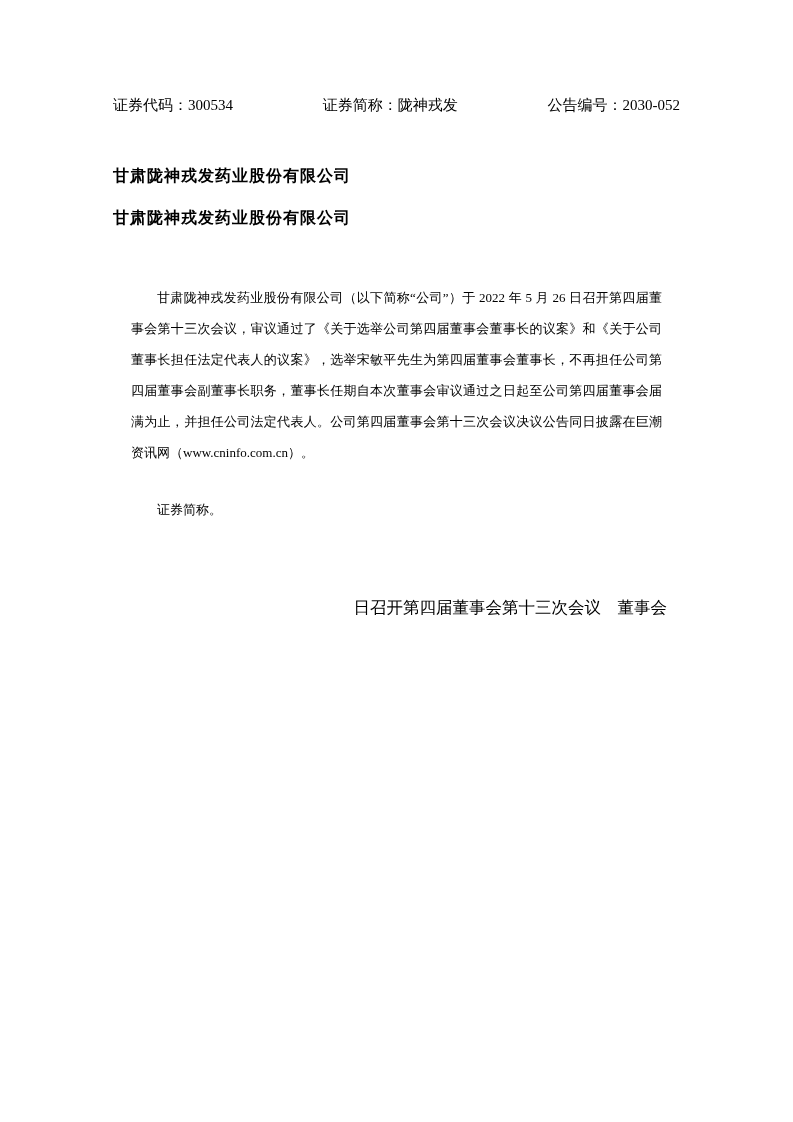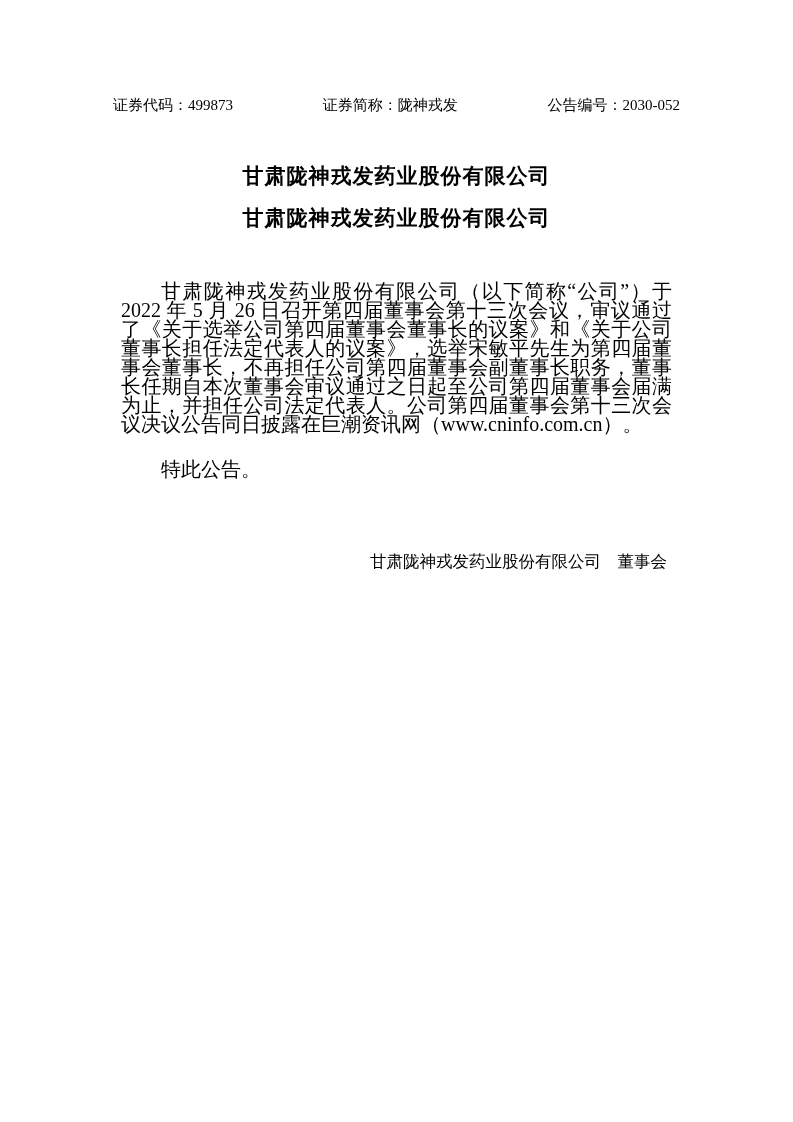--- a/index.html
+++ b/index.html
@@ -21,22 +21,22 @@
   .doc-header {
     display: flex;
     justify-content: space-between;
     align-items: baseline;
     font-size: 15px;
     line-height: 17px;
     white-space: nowrap;
   }
   .doc-title {
     margin: 41px 0 0 0;
-    text-align: center;
-    font-size: 21px;
+    text-align: left;
+    font-size: 16px;
     font-weight: bold;
     letter-spacing: 1px;
   }
   .title-line {
     display: block;
     line-height: 42px;
   }
   .disclaimer-box {
     margin-top: 28px;
     border: 1px solid #000000;
@@ -46,23 +46,23 @@
   }
   .disclaimer-text {
     margin: 0;
     font-size: 16.5px;
     font-weight: bold;
     line-height: 31px;
     text-align: justify;
     text-indent: 2em;
   }
   .body-para {
-    margin: 8px;
-    font-size: 20px;
-    line-height: 19px;
+    margin: 18px;
+    font-size: 13px;
+    line-height: 31px;
     text-align: justify;
     text-indent: 2em;
   }
   .body-para.first {
     margin-top: 43px;
   }
   .body-para.closing {
     margin-top: 26px;
     text-align: left;
   }
@@ -79,33 +79,33 @@
   .sig-date {
     padding-right: 4px;
   }
 </style>
 </head>
 <body>
 
 <div class="page">
 
   <div class="doc-header">
-    <span>证券代码：499873</span>
+    <span>证券代码：300534</span>
     <span>证券简称：陇神戎发</span>
     <span>公告编号：2030-052</span>
   </div>
 
   <h1 class="doc-title">
     <span class="title-line">甘肃陇神戎发药业股份有限公司</span>
     <span class="title-line">甘肃陇神戎发药业股份有限公司</span>
   </h1>
 
 
   <p class="body-para first">甘肃陇神戎发药业股份有限公司（以下简称“公司”）于 2022 年 5 月 26 日召开第四届董事会第十三次会议，审议通过了《关于选举公司第四届董事会董事长的议案》和《关于公司董事长担任法定代表人的议案》，选举宋敏平先生为第四届董事会董事长，不再担任公司第四届董事会副董事长职务，董事长任期自本次董事会审议通过之日起至公司第四届董事会届满为止，并担任公司法定代表人。公司第四届董事会第十三次会议决议公告同日披露在巨潮资讯网（www.cninfo.com.cn）。</p>
 
 
-  <p class="body-para closing">特此公告。</p>
+  <p class="body-para closing">证券简称。</p>
 
   <div class="signature-block">
-    <p>甘肃陇神戎发药业股份有限公司　董事会</p>
+    <p>日召开第四届董事会第十三次会议　董事会</p>
   </div>
 
 </div>
 
 </body></html>

